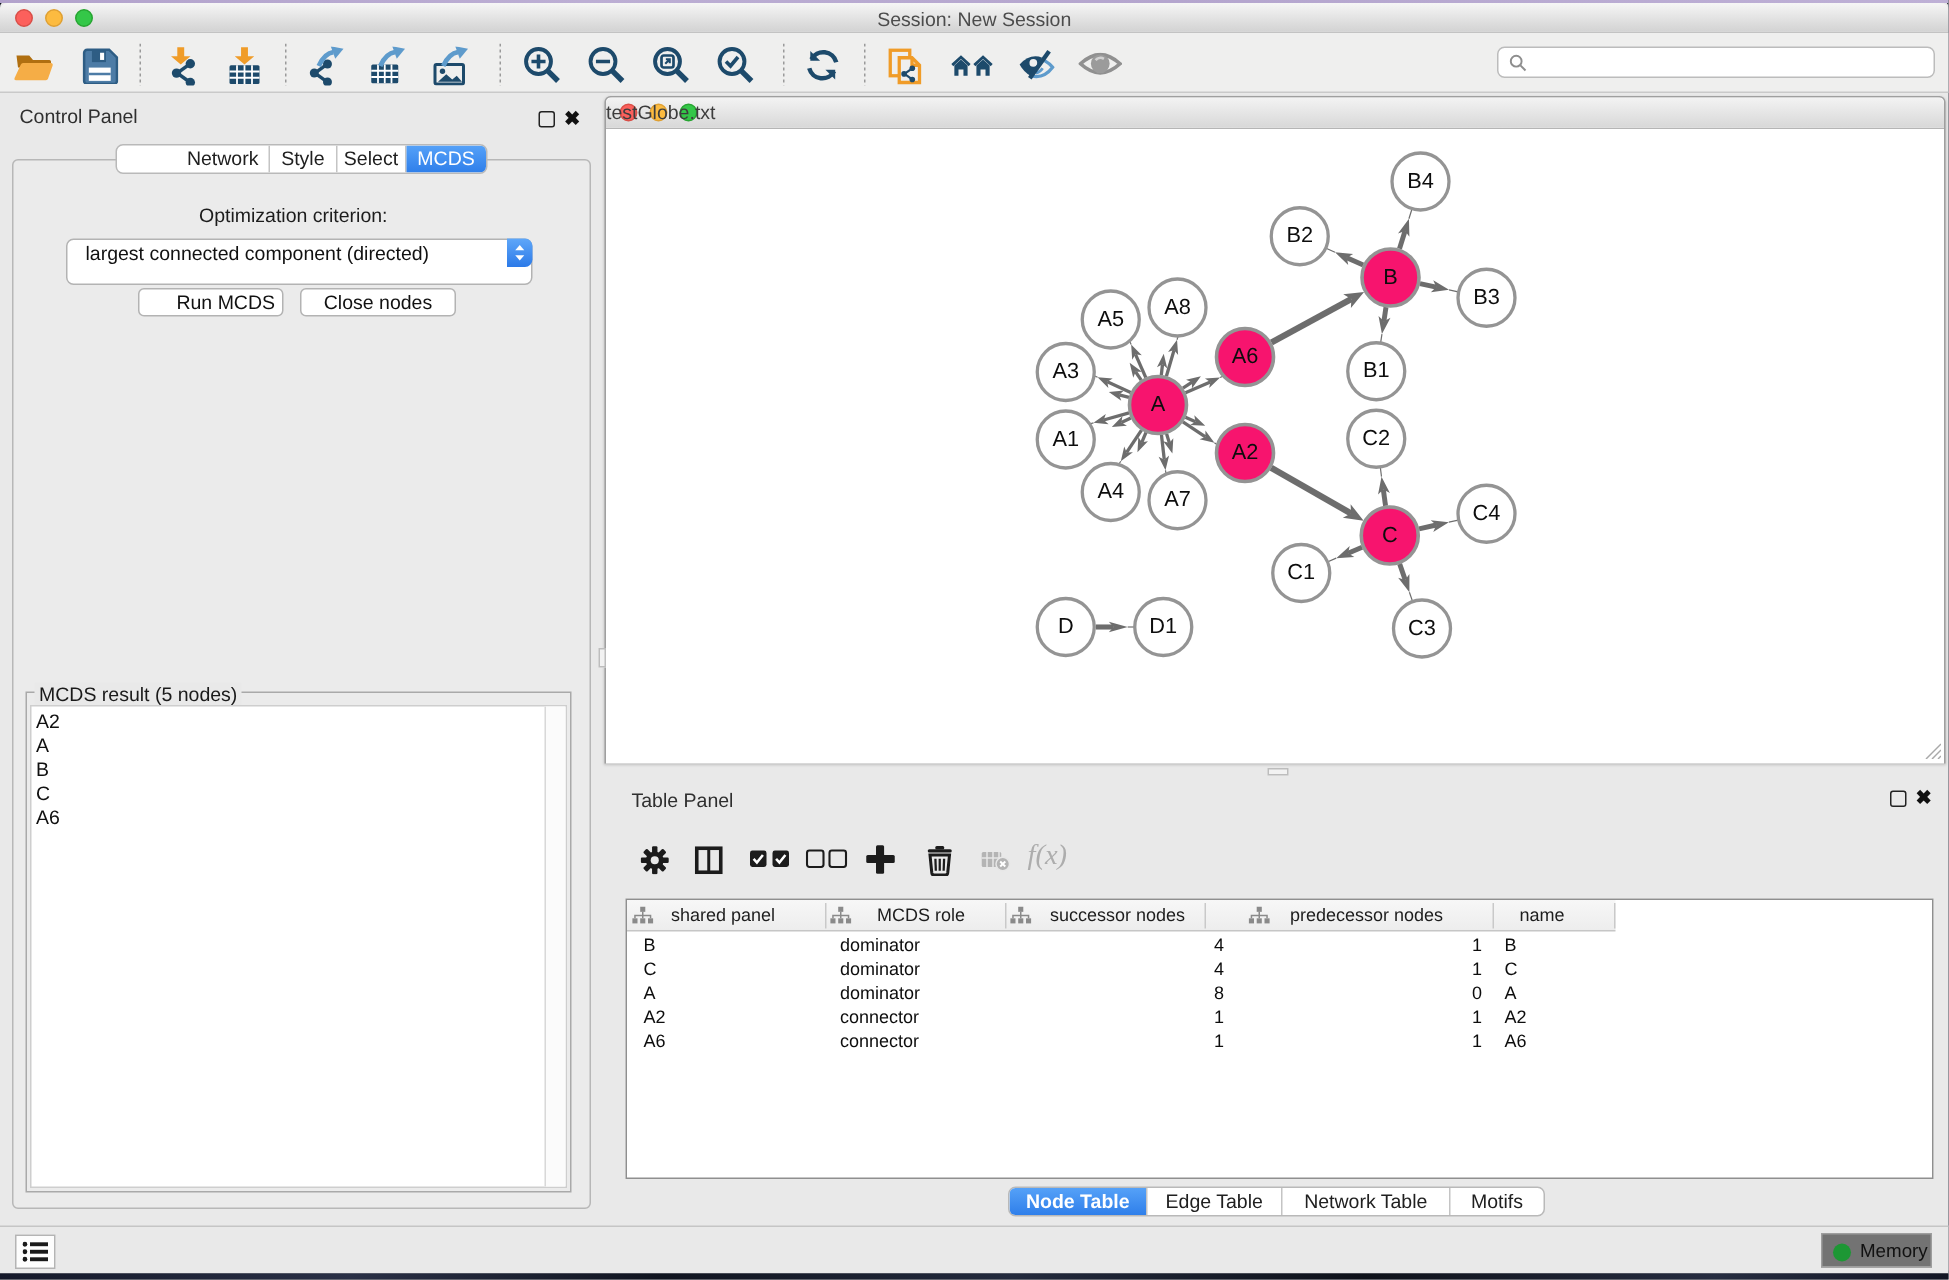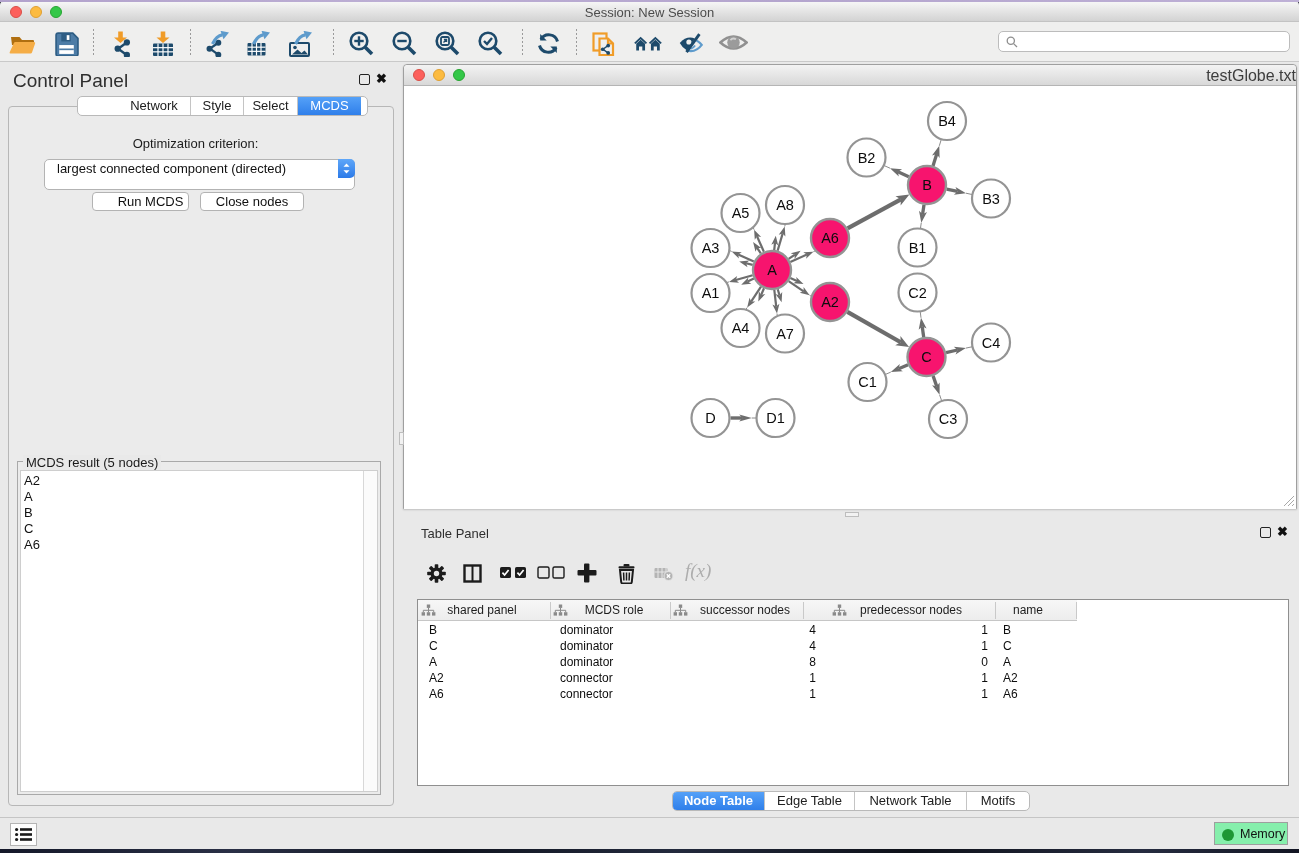--- a/index.html
+++ b/index.html
@@ -23,21 +23,21 @@
   #titlebar .g { left:50px; background:#34c748; border:0.5px solid #27a532;}
   #title-text { width:100%; top:3px; text-align:center; font-size:13px; color:#4c4c4c; }
   
   #toolbar { left:0; top:22px; width:1299px; height:40px; background:#efefee;
       border-bottom:1px solid #c9c9c9; }
   .tsep { top:7px; height:28px; width:1px;
       background-image:linear-gradient(#9a9a9a 50%, transparent 50%);
       background-size:1px 4px; }
   #searchbox { left:998px; top:9px; width:292px; height:21px; background:#fff;
       border:1px solid #bcbcbc; border-radius:5px; }
-  #ctrl-title { left:13px; top:70px; font-size:19px; color:#2f2f2f; }
+  #ctrl-title { left:13px; top:70px; font-size:13px; color:#2f2f2f; }
   #ctrl-pane { left:8px; top:106px; width:386px; height:700px; background:#ebebeb;
       border:1px solid #b7b7b7; border-radius:4px; }
   .winbtn-f { width:11px; height:11px; border:1.5px solid #222; border-radius:2px; background:transparent; }
   .winbtn-x { font-size:13px; font-weight:bold; color:#111; line-height:11px; }
   
   .seg { height:20px; background:#fff; border:1px solid #b9b9b9; border-radius:5px;
          display:flex; overflow:hidden; }
   .seg div { font-size:13px; color:#202020; text-align:center; line-height:18px;
          border-right:1px solid #c4c4c4; }
   .seg div:last-child { border-right:none; }
@@ -63,41 +63,41 @@
   #net { left:403px; top:64px; width:894px; height:445px; background:#fff;
       border:1px solid #9f9f9f; border-radius:4px 4px 0 0;
       box-shadow:0 1px 2px rgba(0,0,0,.18); }
   #net-tb { position:absolute; left:0; top:0; width:892px; height:21px;
       background:linear-gradient(#f3f3f3,#d8d8d8); border-bottom:1px solid #b5b5b5;
       border-radius:4px 4px 0 0; }
   #net-tb .r { left:9px; background:#fc605c; border:0.5px solid #d94f48;}
   #net-tb .y { left:29px; background:#fcbb40; border:0.5px solid #dfa033;}
   #net-tb .g { left:49px; background:#34c748; border:0.5px solid #27a532;}
   .tl2 { position:absolute; width:12px; height:12px; border-radius:50%; top:4px; }
-  #net-title { position:absolute; width:100%; top:2px; text-align:right; font-size:16px; color:#3d3d3d; }
+  #net-title { position:absolute; width:100%; top:2px; text-align:left; font-size:13px; color:#3d3d3d; }
   #net-canvas { position:absolute; left:0; top:21px; width:892px; height:423px; background:#fff; }
   #grip { position:absolute; right:2px; bottom:2px; width:11px; height:11px; }
   
   #tbl-title { left:421px; top:526px; font-size:13px; color:#2f2f2f; }
   #tbl-toolbar { left:417px; top:549px; width:872px; height:50px; }
   #tbl { left:417px; top:599px; width:872px; height:187px; background:#fff;
        border:1px solid #8f8f8f; }
   #tbl-head { position:absolute; left:0; top:0; width:659px; height:21px;
        background:linear-gradient(#f7f7f7,#ededed); border-bottom:1px solid #c6c6c6; }
   .hsep { position:absolute; top:2px; height:17px; width:1px; background:#c9c9c9; }
   .hlab { position:absolute; top:2.5px; font-size:12px; color:#1d1d1d; }
   .cell { position:absolute; font-size:12px; color:#0d0d0d; height:16px; line-height:16px; }
   
   #bottabs { left:672px; top:791px; }
   
   #status { left:0; top:817px; width:1299px; height:30px; background:#e9e9e9;
        border-top:1px solid #c5c5c5; }
   #lbtn { left:10px; top:823px; width:27px; height:23px; background:#fdfdfd;
        border:1px solid #b4b4b4; }
-  #membtn { left:1214px; top:822px; width:74px; height:23px; background:#86efac;
+  #membtn { left:1214px; top:822px; width:74px; height:23px; background:#737373;
        border:1px solid #9e9e9e; }
   #membtn .dot { position:absolute; left:7px; top:6px; width:12px; height:12px;
        border-radius:50%; background:#1d9734; }
   #membtn .t { position:absolute; left:25px; top:4px; font-size:12.5px; color:#111; }
 </style>
 </head>
 <body>
 <div class="abs" id="wall-top"></div>
 <div class="abs" id="app">
   <div class="abs" id="titlebar">
@@ -237,21 +237,21 @@
         <circle cx="5.8" cy="5.8" r="3.6" fill="none" stroke="#8e8e8e" stroke-width="1.3"></circle>
         <line x1="8.6" y1="8.6" x2="12" y2="12" stroke="#8e8e8e" stroke-width="1.3"></line>
       </svg>
     </div>
   </div>
 
   <div class="abs" id="ctrl-title">Control Panel</div>
   <div class="abs winbtn-f" style="left:359px; top:74px;"></div>
   <div class="abs winbtn-x" style="left:376px; top:73px;">✖</div>
   <div class="abs" id="ctrl-pane"></div>
-  <div class="abs seg" style="left:77px; top:96px; width:291px;padding-left:40px;">
+  <div class="abs seg" style="left:77px; top:96px; width:248px;padding-left:40px;">
     <div style="width:73px;">Network</div>
     <div style="width:53px;">Style</div>
     <div style="width:54px;">Select</div>
     <div class="on" style="width:63px;">MCDS</div>
   </div>
   <div class="abs" id="opt-label">Optimization criterion:</div>
   <div class="abs" id="combo">
     <span class="txt">largest connected component (directed)</span>
     <span class="step">
       <svg width="17" height="19" viewBox="0 0 17 19" style="position:absolute;left:0;top:0">

